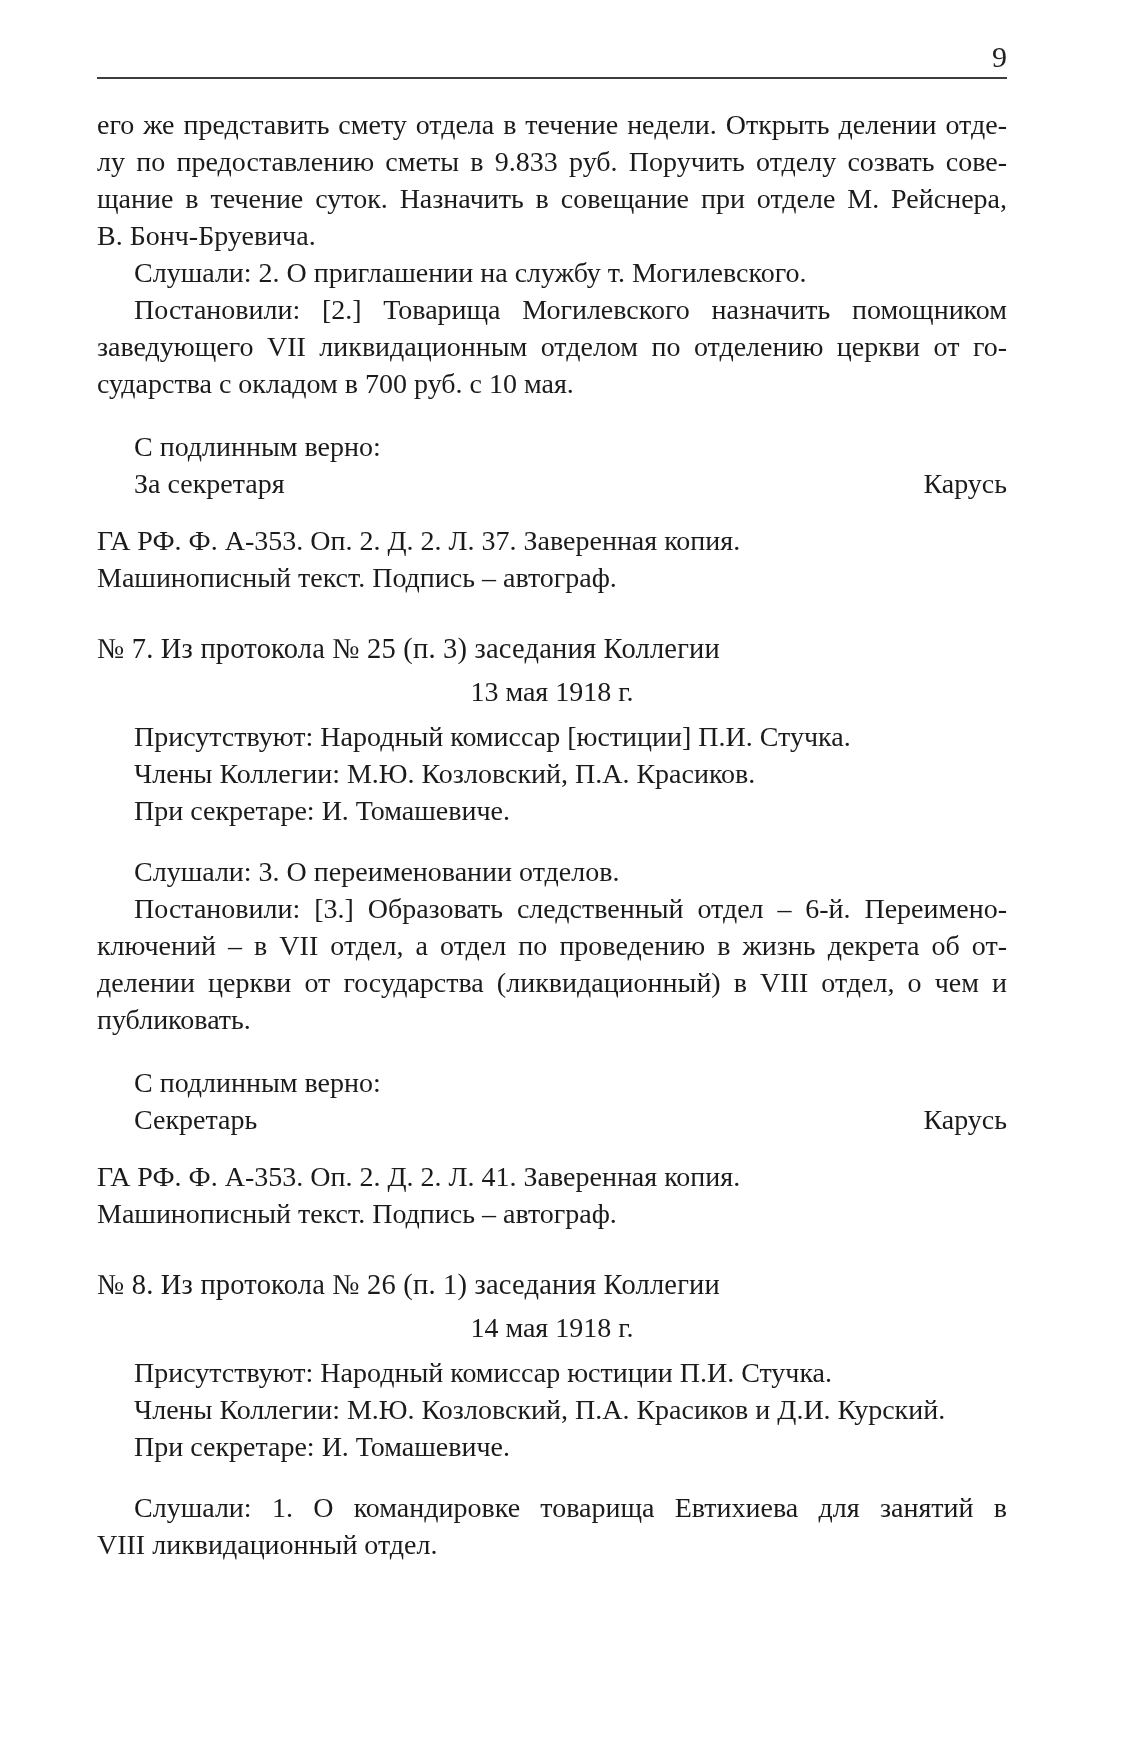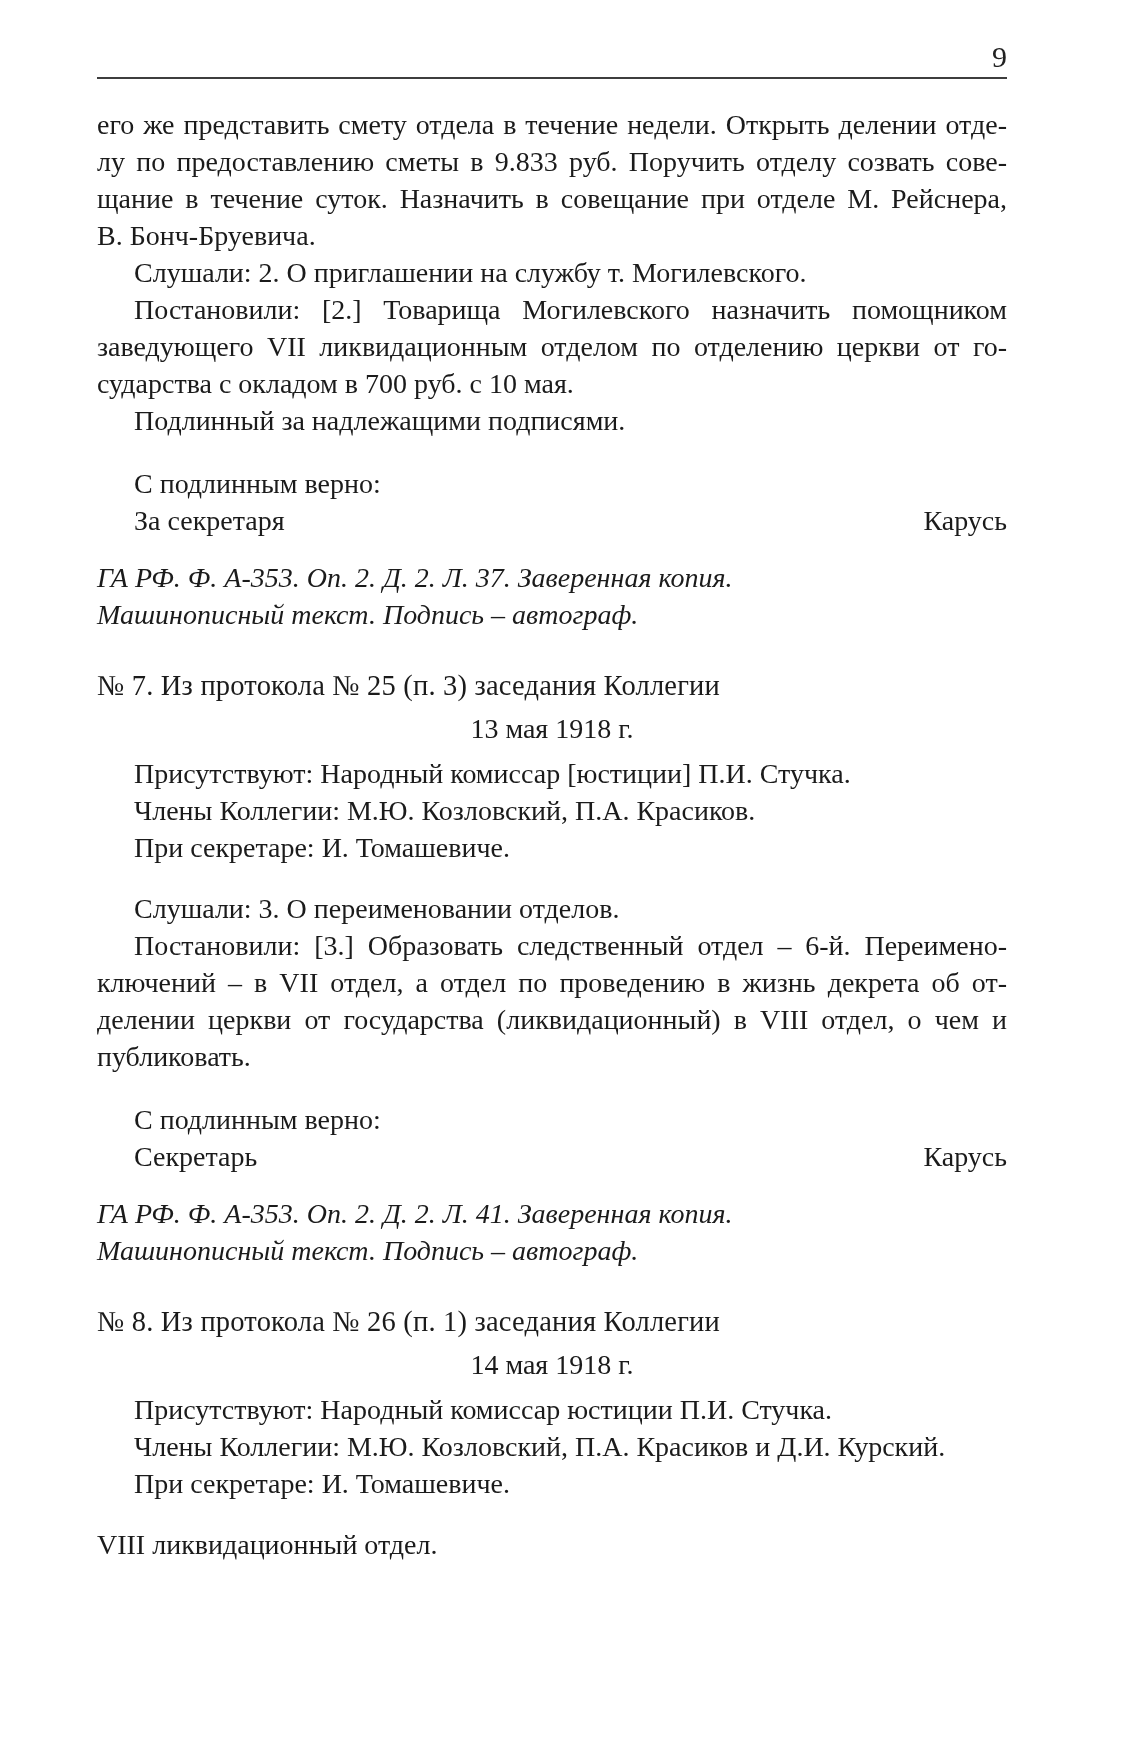--- a/index.html
+++ b/index.html
@@ -24,21 +24,21 @@
     border-top: 2px solid #3d3d3d;
     margin-top: 3px;
     margin-bottom: 27px;
   }
   .content { font-size: 28px; line-height: 37px; }
   .ln { min-height: 37px; white-space: nowrap; }
   .ln.j { text-align: justify; text-align-last: justify; white-space: normal; }
   .ln.i { text-indent: 37px; }
   .ln.heading { font-weight: normal; font-size: 28.5px; letter-spacing: 0.2px; }
   .ln.date { text-align: center; }
-  .ln.ref { font-style: italic; }
+  .ln.ref { }
   .sig {
     display: flex;
     justify-content: space-between;
     padding-left: 37px;
     min-height: 37px;
   }
   .gap { width: 100%; }
 </style>
 </head>
 <body>
@@ -48,21 +48,20 @@
   <div class="rule"></div>
   <div class="content">
       <div class="ln j">его же представить смету отдела в течение недели. Открыть делении отде-</div>
       <div class="ln j">лу по предоставлению сметы в 9.833 руб. Поручить отделу созвать сове-</div>
       <div class="ln j">щание в течение суток. Назначить в совещание при отделе М. Рейснера,</div>
       <div class="ln">В. Бонч-Бруевича.</div>
       <div class="ln i">Слушали: 2. О приглашении на службу т. Могилевского.</div>
       <div class="ln j i">Постановили: [2.] Товарища Могилевского назначить помощником</div>
       <div class="ln j">заведующего VII ликвидационным отделом по отделению церкви от го-</div>
       <div class="ln">сударства с окладом в 700 руб. с 10 мая.</div>
-      <div class="ln i">Подлинный за надлежащими подписями.</div>
       <div class="gap" style="height: 26px;"></div>
       <div class="ln i">С подлинным верно:</div>
       <div class="sig">
         <span>За секретаря</span>
         <span>Карусь</span>
       </div>
       <div class="gap" style="height: 20px;"></div>
       <div class="ln ref">ГА РФ. Ф. А-353. Оп. 2. Д. 2. Л. 37. Заверенная копия.</div>
       <div class="ln ref">Машинописный текст. Подпись – автограф.</div>
       <div class="gap" style="height: 34px;"></div>
@@ -90,15 +89,16 @@
       <div class="ln ref">Машинописный текст. Подпись – автограф.</div>
       <div class="gap" style="height: 34px;"></div>
       <div class="ln heading">№ 8. Из протокола № 26 (п. 1) заседания Коллегии</div>
       <div class="gap" style="height: 6px;"></div>
       <div class="ln date">14 мая 1918 г.</div>
       <div class="gap" style="height: 8px;"></div>
       <div class="ln i">Присутствуют: Народный комиссар юстиции П.И. Стучка.</div>
       <div class="ln i">Члены Коллегии: М.Ю. Козловский, П.А. Красиков и Д.И. Курский.</div>
       <div class="ln i">При секретаре: И. Томашевиче.</div>
       <div class="gap" style="height: 24px;"></div>
+      <div class="ln j i">Слушали: 1. О командировке товарища Евтихиева для занятий в</div>
       <div class="ln">VIII ликвидационный отдел.</div>
     </div>
 </div>
 
 </body></html>

